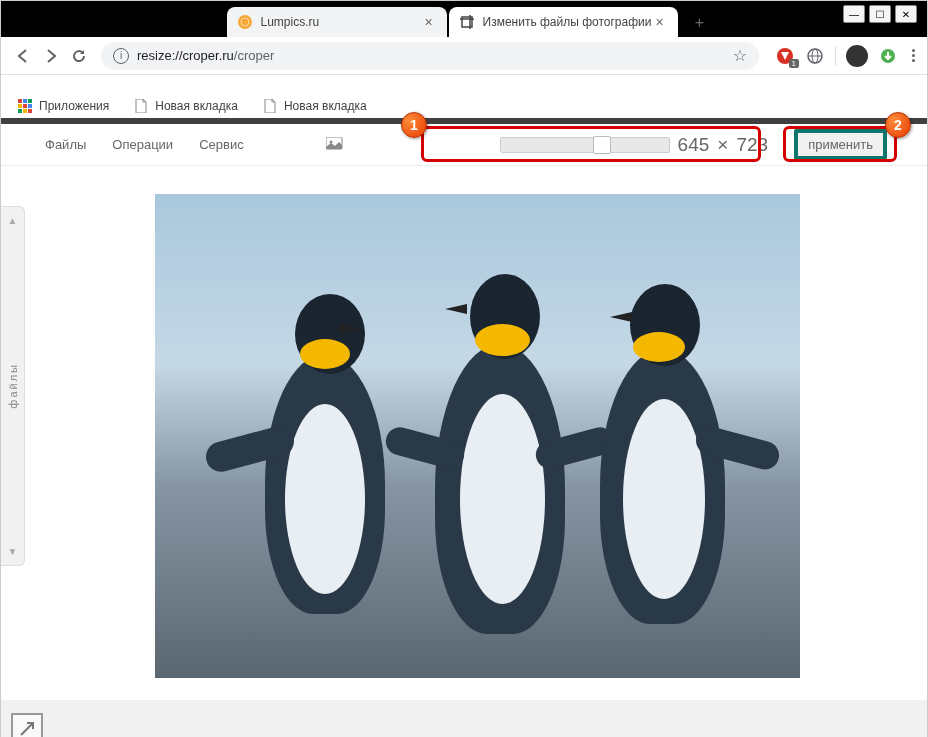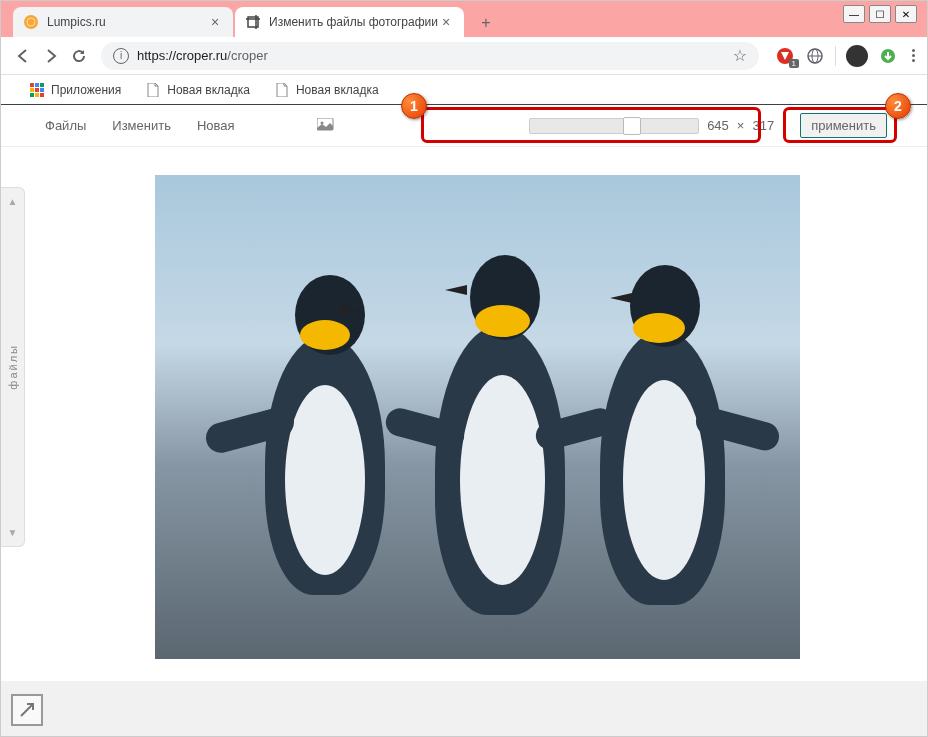--- a/index.html
+++ b/index.html
@@ -4,21 +4,21 @@
 <style>
 * { margin: 0; padding: 0; box-sizing: border-box; }
 body { font-family: Arial, sans-serif; width: 928px; height: 737px; background: #f5f5f5; position: relative; overflow: hidden; }
 
 
 .window { width: 928px; height: 737px; background: #fff; border: 1px solid #ccc; position: relative; }
 .window-controls { position: absolute; top: 4px; right: 10px; display: flex; gap: 4px; z-index: 100; }
 .win-btn { width: 22px; height: 18px; border: 1px solid #888; background: #f5f5f5; display: flex; align-items: center; justify-content: center; font-size: 10px; cursor: pointer; border-radius: 2px; }
 
 
-.tabstrip { height: 36px; background: #fca5a5; display: flex; align-items: flex-end; padding-left: 12px; padding-top: 6px; }
+.tabstrip { height: 36px; background: #000000; display: flex; align-items: flex-end; padding-left: 12px; padding-top: 6px; justify-content: center; }
 .tab { height: 30px; min-width: 220px; background: #f1f3f4; border-radius: 8px 8px 0 0; display: flex; align-items: center; padding: 0 10px; margin-right: 2px; cursor: pointer; position: relative; }
 .tab.active { background: #fff; }
 .tab-favicon { width: 16px; height: 16px; margin-right: 8px; display: flex; align-items: center; justify-content: center; }
 .tab-title { font-size: 12px; color: #444; flex: 1; white-space: nowrap; overflow: hidden; text-overflow: ellipsis; }
 .tab-close { width: 16px; height: 16px; display: flex; align-items: center; justify-content: center; color: #666; cursor: pointer; font-size: 14px; }
 .newtab-btn { width: 28px; height: 28px; display: flex; align-items: center; justify-content: center; color: #666; cursor: pointer; font-size: 16px; margin-left: 6px; }
 
 
 .toolbar { height: 38px; background: #fff; display: flex; align-items: center; padding: 0 8px; border-bottom: 1px solid #e0e0e0; }
 .tb-btn { width: 28px; height: 28px; display: flex; align-items: center; justify-content: center; color: #5f6368; cursor: pointer; border-radius: 50%; }
@@ -29,34 +29,34 @@
 .address-text .path { color: #5f6368; }
 .star-btn { color: #5f6368; font-size: 16px; cursor: pointer; margin-left: 4px; }
 .ext-icons { display: flex; align-items: center; gap: 10px; margin-left: 8px; }
 .ext-icon { width: 20px; height: 20px; display: flex; align-items: center; justify-content: center; cursor: pointer; position: relative; }
 .badge-count { position: absolute; bottom: -2px; right: -4px; background: #666; color: #fff; font-size: 8px; padding: 0 3px; border-radius: 2px; }
 .avatar { width: 22px; height: 22px; border-radius: 50%; background: #333; }
 .menu-dots { display: flex; flex-direction: column; gap: 2px; cursor: pointer; padding: 4px; }
 .menu-dots span { width: 3px; height: 3px; background: #5f6368; border-radius: 50%; }
 
 
-.bookmark-bar { height: 30px; background: #fff; display: flex; align-items: center; padding: 0 22px; border-bottom: 1px solid #404040; gap: 12px; }
+.bookmark-bar { height: 30px; background: #fff; display: flex; align-items: center; padding: 0 10px; border-bottom: 6px solid #404040; gap: 12px; margin-top: 19px; }
 .bookmark { display: flex; align-items: center; gap: 6px; font-size: 12px; color: #444; cursor: pointer; padding: 4px 6px; }
 .bm-icon { width: 16px; height: 16px; display: flex; align-items: center; justify-content: center; }
 
 
 .app-toolbar { height: 42px; background: #fff; display: flex; align-items: center; padding: 0 40px; gap: 18px; border-bottom: 1px solid #eee; position: relative; }
 .app-menu { font-size: 13px; color: #666; cursor: pointer; padding: 6px 4px; }
 .toolbar-icon { width: 16px; height: 16px; cursor: pointer; }
 .spacer { flex: 1; }
 .resize-group { display: flex; align-items: center; gap: 8px; padding: 4px 8px; }
 .slider { width: 170px; height: 16px; background: #e8e8e8; border: 1px solid #ccc; position: relative; border-radius: 2px; }
 .slider-thumb { position: absolute; left: 55%; top: -2px; width: 18px; height: 18px; background: #fff; border: 1px solid #bbb; border-radius: 2px; cursor: pointer; }
-.dim-text { font-size: 13px; color: #666; }
-.apply-btn { font-size: 13px; color: #666; background: #f1f1f1; border: 1px solid #0f766e; padding: 4px 10px; cursor: pointer; border-radius: 2px; }
+.dim-text { font-size: 19px; color: #666; }
+.apply-btn { font-size: 13px; color: #666; background: #f1f1f1; border: 4px solid #0f766e; padding: 4px 10px; cursor: pointer; border-radius: 2px; }
 
 
 .callout { position: absolute; z-index: 50; }
 .callout-badge { width: 26px; height: 26px; border-radius: 50%; background: radial-gradient(circle at 30% 30%, #ff8c3a, #e63a00); color: #fff; font-weight: bold; font-size: 14px; display: flex; align-items: center; justify-content: center; border: 1px solid #b82f00; box-shadow: 1px 1px 3px rgba(0,0,0,.4); }
 .highlight-box { position: absolute; border: 3px solid #d40000; border-radius: 6px; z-index: 40; pointer-events: none; }
 
 
 .content { position: relative; height: calc(100% - 36px - 38px - 30px - 42px); background: #fff; display: flex; }
 .side-tab { width: 24px; height: 360px; margin-top: 40px; background: #f1f1f1; border: 1px solid #ddd; border-left: none; border-radius: 0 6px 6px 0; display: flex; flex-direction: column; align-items: center; justify-content: space-between; padding: 8px 0; cursor: pointer; }
 .side-tab-label { writing-mode: vertical-rl; transform: rotate(180deg); font-size: 11px; color: #888; letter-spacing: 2px; }
@@ -123,21 +123,21 @@
     </div>
     <div class="tb-btn">
       <svg width="16" height="16">
           <path d="M13 8 A5 5 0 1 1 11.5 4.5" fill="none" stroke="#5f6368" stroke-width="2"></path>
           <path d="M13 2 L13 6 L9 6 z" fill="#5f6368"></path>
         </svg>
     </div>
     <div class="address-bar">
       <span class="address-info">i</span>
       <span class="address-text">
-        <span class="secure">https://croper.ru</span><span class="path">/croper</span>
+        <span class="secure">resize://croper.ru</span><span class="path">/croper</span>
       </span>
       <span class="star-btn">☆</span>
     </div>
     <div class="ext-icons">
       <div class="ext-icon">
         <svg width="18" height="18">
             <circle cx="9" cy="9" r="8" fill="#d93025"></circle>
             <path d="M5 5 L9 13 L13 5" fill="#fff"></path>
           </svg>
         <span class="badge-count">1</span>
@@ -197,37 +197,37 @@
             <path d="M1 0 L8 0 L11 3 L11 14 L1 14 z" fill="none" stroke="#888"></path>
             <path d="M8 0 L8 3 L11 3" fill="none" stroke="#888"></path>
           </svg>
       </span>
       <span>Новая вкладка</span>
     </div>
   </div>
 
   <div class="app-toolbar">
     <span class="app-menu">Файлы</span>
-    <span class="app-menu">Изменить</span>
-    <span class="app-menu">Новая</span>
+    <span class="app-menu">Операции</span>
+    <span class="app-menu">Сервис</span>
     <span class="toolbar-icon" style="margin-left:60px;">
       <svg width="18" height="14">
           <rect x="0" y="0" width="16" height="12" fill="none" stroke="#888" rx="1"></rect>
           <circle cx="5" cy="5" r="1.5" fill="#888"></circle>
           <path d="M0 10 L5 6 L9 9 L13 5 L16 8 L16 12 L0 12 z" fill="#888"></path>
         </svg>
     </span>
     <div class="spacer"></div>
     <div class="resize-group">
       <div class="slider">
         <div class="slider-thumb"></div>
       </div>
       <span class="dim-text">645</span>
       <span class="dim-text">×</span>
-      <span class="dim-text">317</span>
+      <span class="dim-text">723</span>
     </div>
     <button class="apply-btn">применить</button>
 
     <div class="highlight-box" style="left:420px; top:2px; width:340px; height:36px;"></div>
     <div class="highlight-box" style="left:782px; top:2px; width:114px; height:36px;"></div>
     <div class="callout" style="left:400px; top:-12px;">
       <div class="callout-badge">1</div>
     </div>
     <div class="callout" style="left:884px; top:-12px;">
       <div class="callout-badge">2</div>

